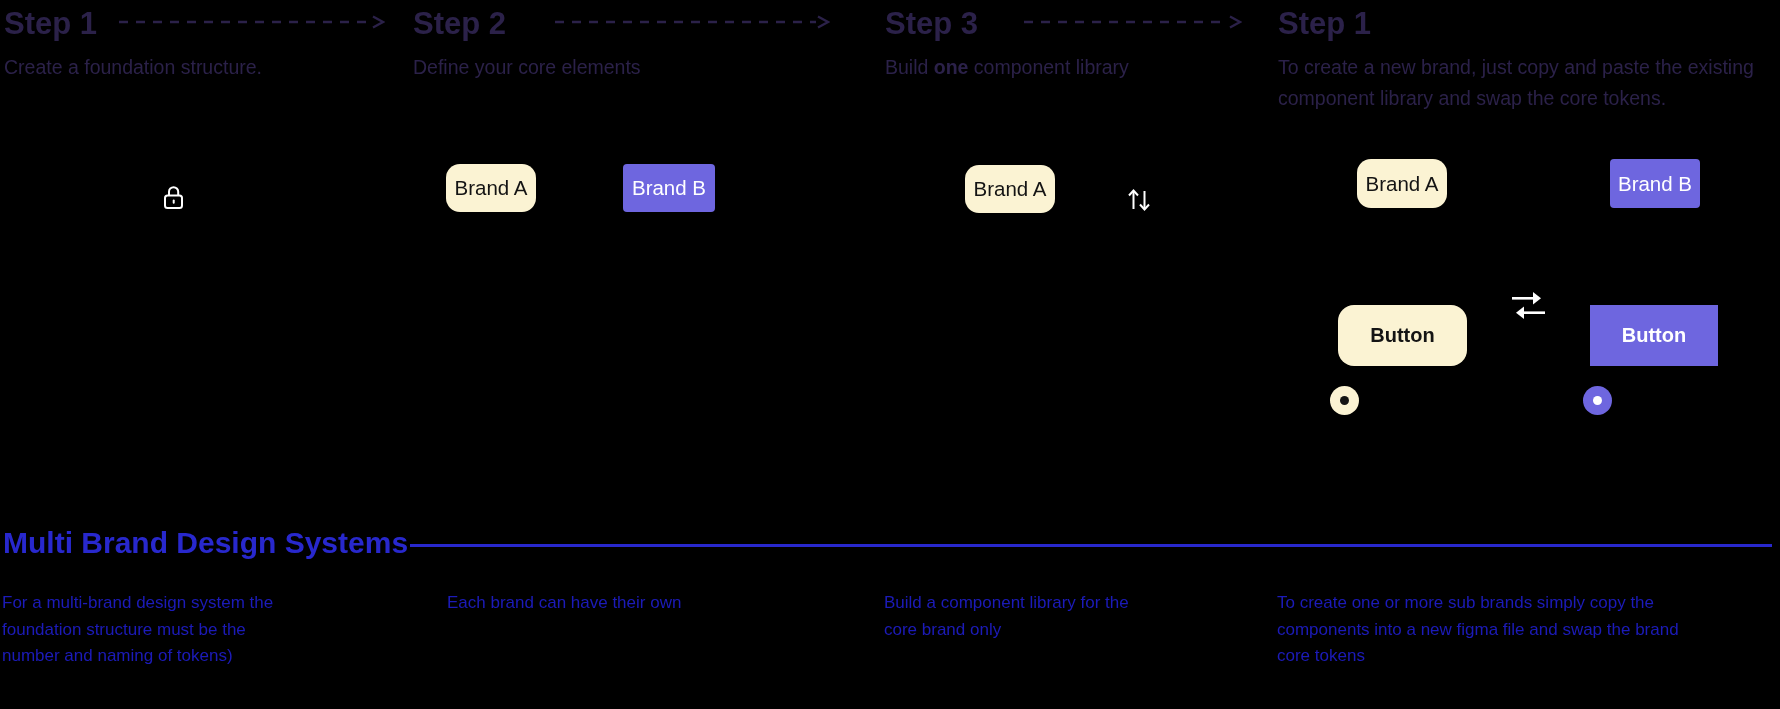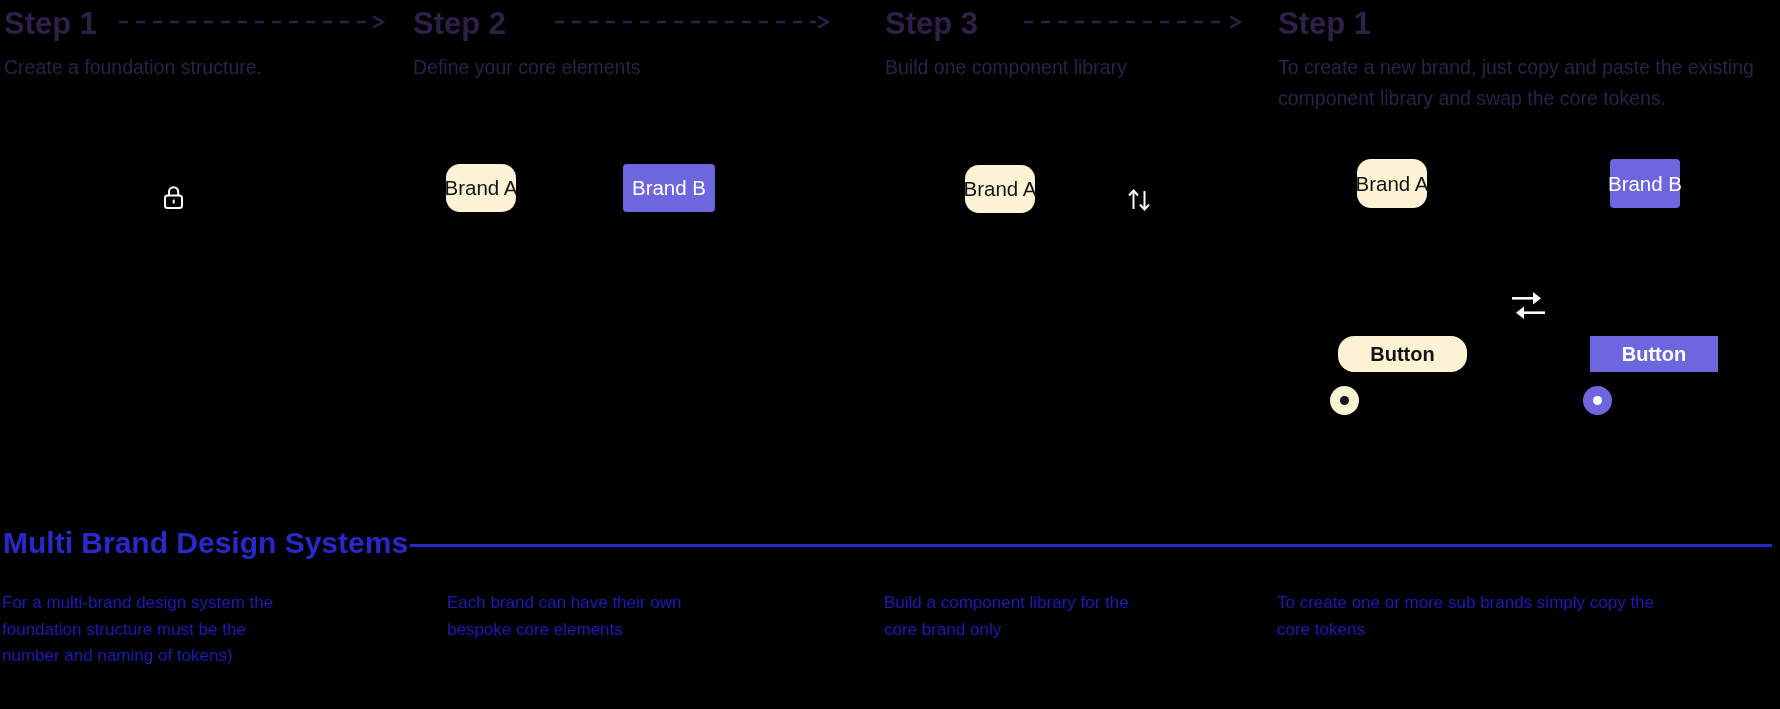--- a/index.html
+++ b/index.html
@@ -17,37 +17,37 @@
     width:1780px;height:709px;position:relative;overflow:hidden;
     background:var(--bg);
     font-family:"Liberation Sans", sans-serif;
   }
   .step-title{position:absolute;top:6px;font-size:31px;font-weight:600;color:var(--step-ink);white-space:nowrap;}
   .t1{left:4px;} .t2{left:413px;} .t3{left:885px;text-align:center;} .t4{left:1278px;}
   .step-arrow{position:absolute;top:15px;}
   .a1{left:117px;} .a2{left:553px;} .a3{left:1022px;}
   .step-desc{position:absolute;top:52px;font-size:19.5px;line-height:31px;font-weight:500;color:var(--step-ink);white-space:nowrap;}
   .d1{left:4px;} .d2{left:413px;} .d3{left:885px;} .d4{left:1278px;}
-  .step-desc b{font-weight:400;}
+  .step-desc b{font-weight:700;}
 
   .chip{
-    position:absolute;height:48px;width:70px;
+    position:absolute;height:48px;width:90px;
     display:flex;align-items:center;justify-content:center;
     font-size:20.5px;white-space:nowrap;
   }
   .chip.cream{background:var(--cream);color:var(--chip-ink);border-radius:14px;}
   .chip.purple{background:var(--purple);color:var(--white);border-radius:4px;}
   .chip-a-s2{left:446px;top:164px;}
   .chip-b-s2{left:623px;top:164px;width:92px;}
   .chip-a-s3{left:965px;top:165px;}
   .chip-a-s4{left:1357px;top:159px;height:49px;}
   .chip-b-s4{left:1610px;top:159px;height:49px;}
 
   .comp-button{
-    position:absolute;top:336px;height:36px;width:129px;
+    position:absolute;top:305px;height:61px;width:129px;
     display:flex;align-items:center;justify-content:center;
     font-size:20px;font-weight:700;white-space:nowrap;
   }
   .btn-cream{left:1338px;background:var(--cream);color:var(--chip-ink);border-radius:16px;}
   .btn-purple{left:1590px;width:128px;background:var(--purple);color:var(--white);border-radius:0;}
 
   .radio{
     position:absolute;top:386px;width:29px;height:29px;border-radius:50%;
     display:flex;align-items:center;justify-content:center;
   }
@@ -135,22 +135,22 @@
 <div class="footer-title">Multi Brand Design Systems</div>
 <div class="footer-line"></div>
 
 <div class="note n1">
   <div>For a multi-brand design system the</div>
   <div>foundation structure must be the</div>
   <div>number and naming of tokens)</div>
 </div>
 <div class="note n2">
   <div>Each brand can have their own</div>
-  <div>bespoke core elements</div>
 </div>
 <div class="note n3">
   <div>Build a component library for the</div>
   <div>core brand only</div>
 </div>
 <div class="note n4">
   <div>To create one or more sub brands simply copy the</div>
+  <div>components into a new figma file and swap the brand</div>
   <div>core tokens</div>
 </div>
 
 </body></html>

